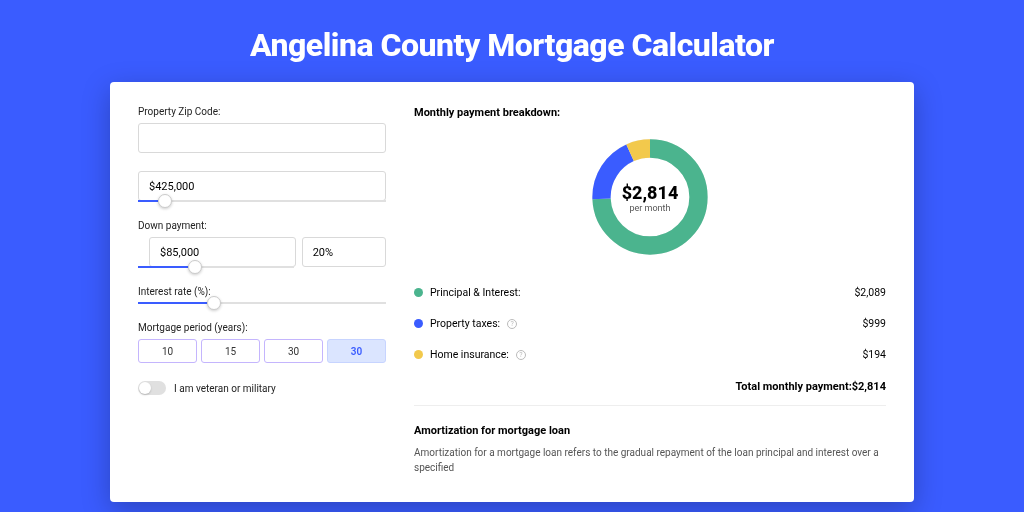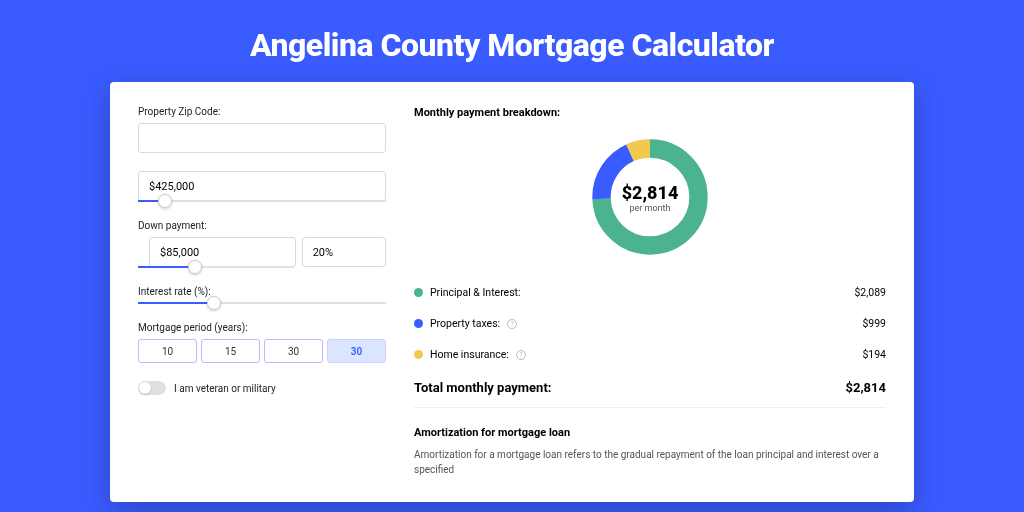--- a/index.html
+++ b/index.html
@@ -29,21 +29,21 @@
   .donut { position: relative; width: 128px; height: 128px; }
   .donut svg { width: 128px; height: 128px; transform: rotate(-90deg); }
   .donut-center { position: absolute; inset: 0; display: flex; flex-direction: column; align-items: center; justify-content: center; }
   .donut-amount { font-size: 18px; font-weight: 800; }
   .donut-sub { font-size: 9px; color: #555; }
   .legend-row { display: flex; align-items: center; justify-content: space-between; padding: 9px 0; font-size: 10.5px; }
   .legend-left { display: flex; align-items: center; gap: 7px; }
   .dot { width: 9px; height: 9px; border-radius: 50%; }
   .info-icon { width: 10px; height: 10px; border: 1px solid #bbb; border-radius: 50%; font-size: 7px; color: #bbb; display: inline-flex; align-items: center; justify-content: center; }
   .legend-val { font-weight: 400; }
-  .total-row { display: flex; justify-content: space-between; font-size: 13px; font-weight: 700; padding: 10px 0; border-top: 0; }
+  .total-row { display: flex; justify-content: flex-end; font-size: 11px; font-weight: 700; padding: 10px 0; border-top: 0; }
   .hr { height: 1px; background: #eee; margin: 2px 0; }
   .amort-title { font-size: 11px; font-weight: 700; margin: 18px 0 8px; }
   .amort-body { font-size: 10px; color: #555; line-height: 1.5; }
 </style>
 </head>
 <body>
 
 <div class="page-title">Angelina County Mortgage Calculator</div>
 
 <div class="card">

